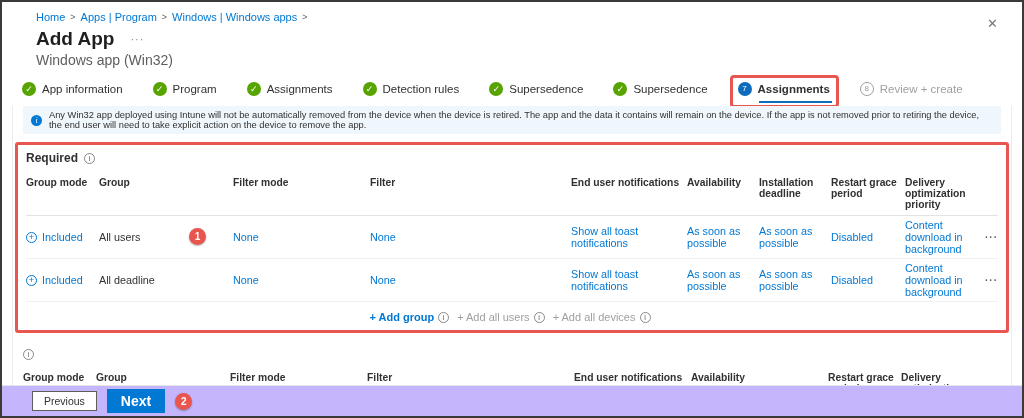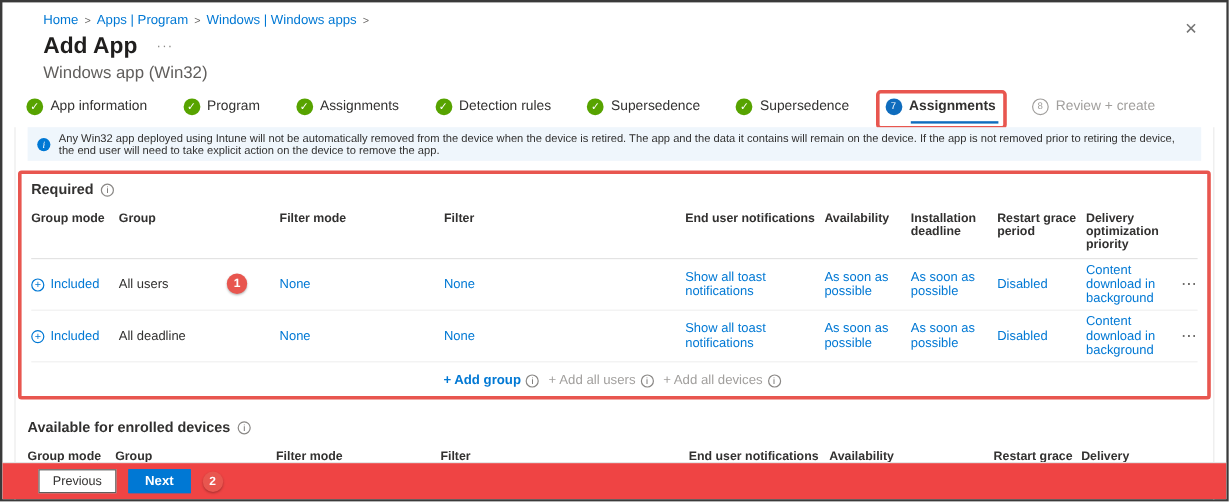--- a/index.html
+++ b/index.html
@@ -65,25 +65,25 @@
   .add-group { color: #0078d4; font-weight: 700; cursor: pointer; }
   .add-disabled { color: #a19f9d; cursor: default; }
   .add-links .info-badge { margin-right: 4px; }
   .section { margin-top: 16px; }
   
   .num-badge { width: 17px; height: 17px; border-radius: 50%; background: #e8564f; color: #fff;
     font-size: 10px; font-weight: 700; display: flex; align-items: center; justify-content: center;
     box-shadow: 0 1px 2px rgba(0,0,0,.3); flex: none; }
   .badge-1 { position: absolute; left: 163px; top: 12px; }
   
-  .footer { position: absolute; left: 0; right: 0; bottom: 0; height: 31px; background: #ef4444;
+  .footer { position: absolute; left: 0; right: 0; bottom: 0; height: 31px; background: #c4b5fd;
     border-top: 1px solid #e5e5e5; display: flex; align-items: center; gap: 10px; padding-left: 30px; }
   .btn-prev { background: #fff; border: 1px solid #605e5c; color: #323130; font-size: 10.5px;
     padding: 3px 11px; cursor: pointer; font-family: inherit; }
-  .btn-next { background: #0078d4; border: 1px solid #0078d4; color: #fff; font-size: 11px;
+  .btn-next { background: #0078d4; border: 1px solid #0078d4; color: #fff; font-size: 14px;
     font-weight: 600; padding: 3px 13px; cursor: pointer; font-family: inherit; }
 </style>
 </head>
 <body>
 
 <div class="frame">
 
   <div class="page-head">
     <div class="breadcrumb">
       <span class="crumb">Home</span>
@@ -199,21 +199,20 @@
         <span class="info-badge">i</span>
         <span class="add-disabled">+ Add all users</span>
         <span class="info-badge">i</span>
         <span class="add-disabled">+ Add all devices</span>
         <span class="info-badge">i</span>
       </div>
     </div>
 
     <div class="section">
       <div class="section-title">
-        <span>Available for enrolled devices</span>
         <span class="info-badge">i</span>
       </div>
       <div class="grid avail grid-header">
         <div>Group mode</div>
         <div>Group</div>
         <div>Filter mode</div>
         <div>Filter</div>
         <div>End user notifications</div>
         <div>Availability</div>
         <div>Restart grace period</div>

